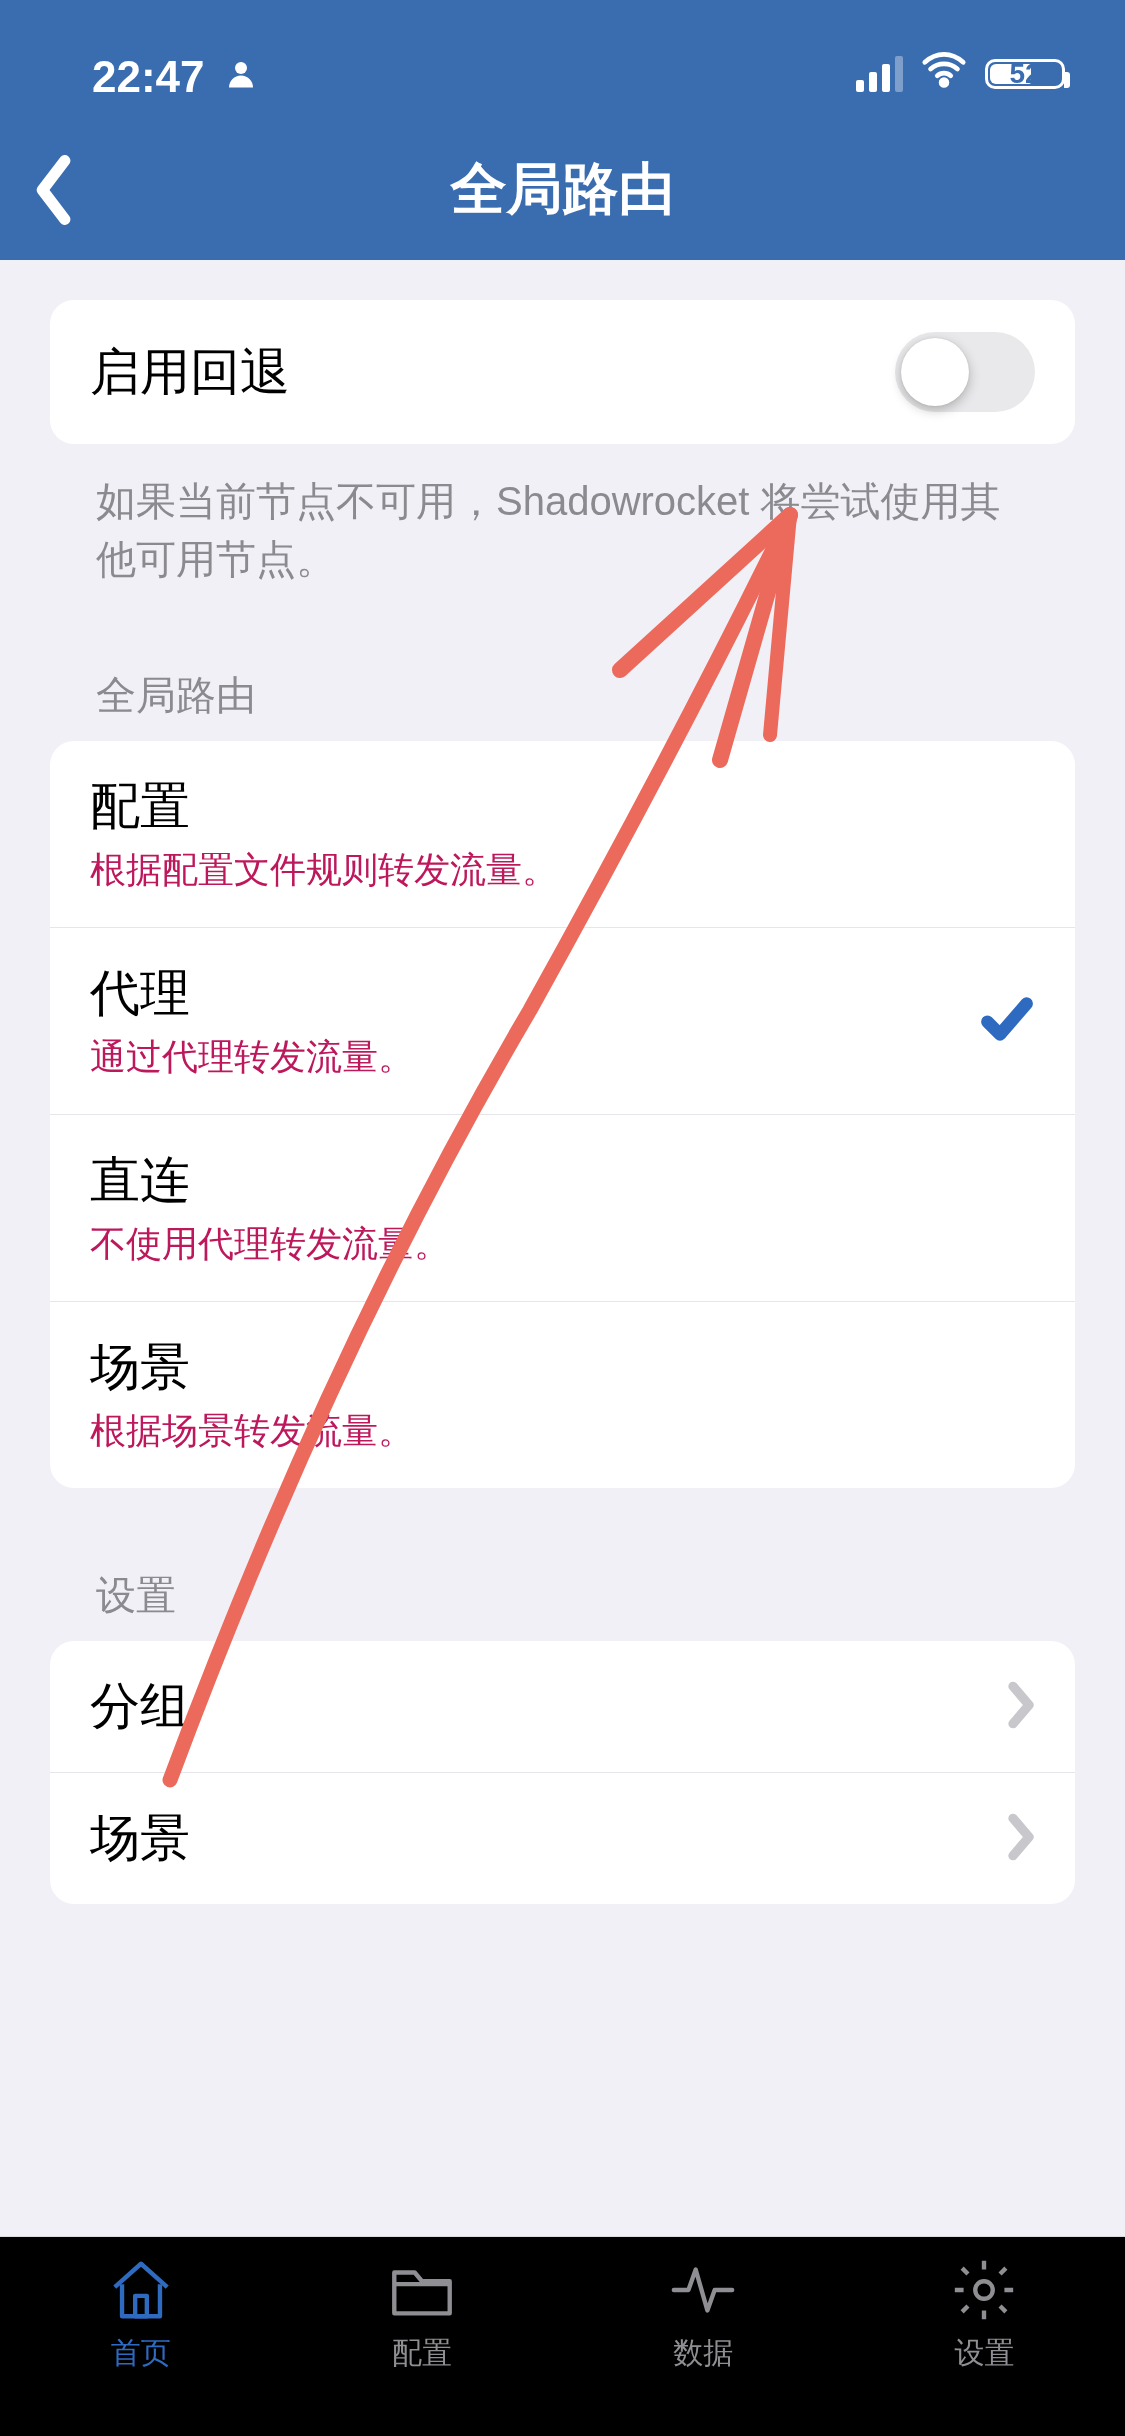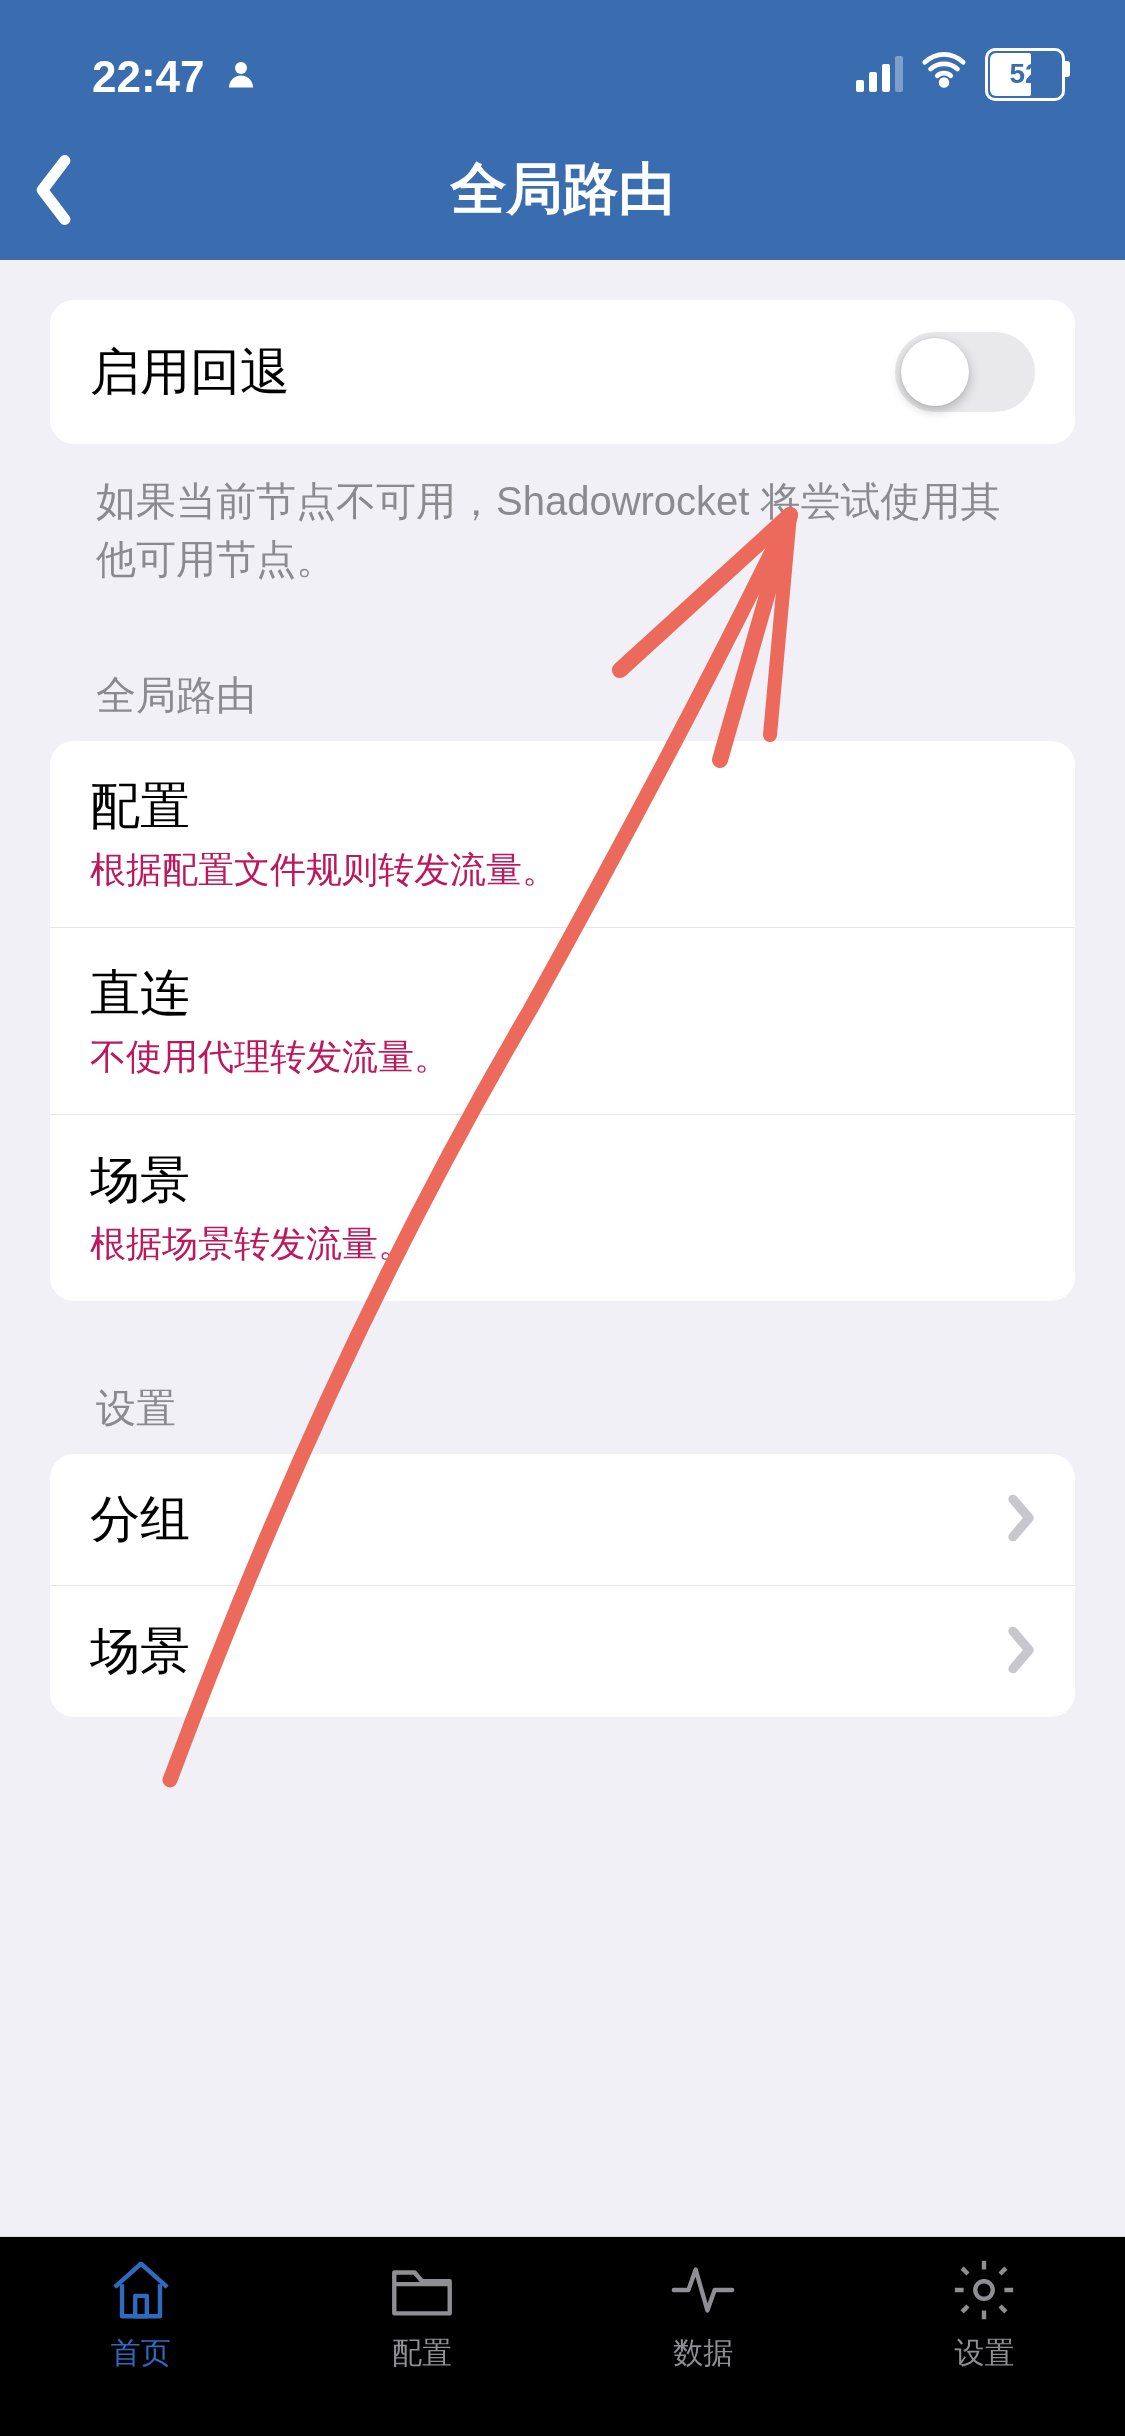--- a/index.html
+++ b/index.html
@@ -7,21 +7,21 @@
   
   
   .status-bar { height: 120px; background: #3a6cb0; color: #fff; display: flex; align-items: flex-end; justify-content: space-between; padding: 0 60px 18px 92px; font-size: 44px; font-weight: 600; }
   .status-left { display: flex; align-items: center; gap: 18px; }
   .status-right { display: flex; align-items: center; gap: 18px; }
   .person-icon svg { width: 36px; height: 36px; }
   .signal-bars { display: flex; align-items: flex-end; gap: 5px; }
   .signal-bars span { width: 8px; background: #fff; border-radius: 2px; }
   .signal-bars span:nth-child(1){height:12px;} .signal-bars span:nth-child(2){height:20px;} .signal-bars span:nth-child(3){height:28px;} .signal-bars span:nth-child(4){height:36px; background: rgba(255,255,255,0.35);}
   .wifi-icon svg { width: 46px; height: 46px; }
-  .battery { width: 80px; height: 53px; border: 3px solid #fff; border-radius: 10px; position: relative; display:flex; align-items:center; justify-content:center; font-size:28px; font-weight:700; color:#3a6cb0; }
+  .battery { width: 80px; height: 30px; border: 3px solid #fff; border-radius: 10px; position: relative; display:flex; align-items:center; justify-content:center; font-size:28px; font-weight:700; color:#3a6cb0; }
   .battery::after { content:""; position:absolute; right:-8px; top:10px; width:6px; height:16px; background:#fff; border-radius:0 3px 3px 0; }
   .battery .fill { position:absolute; left:2px; top:2px; bottom:2px; width: 55%; background:#fff; border-radius:6px 2px 2px 6px; }
   .battery .num { position: relative; z-index:1; }
 
   
   .nav-bar { height: 140px; background: #3a6cb0; color:#fff; display:flex; align-items:center; justify-content:center; position:relative; }
   .nav-title { font-size: 56px; font-weight: 600; }
   .nav-back { position:absolute; left:30px; top: 35px; }
   .nav-back svg { width: 50px; height: 70px; stroke:#fff; stroke-width: 8; fill:none; stroke-linecap:round; stroke-linejoin:round; }
 
@@ -117,20 +117,31 @@
   <div class="section-header">全局路由</div>
   <div class="group">
     <div class="row">
       <div class="texts">
         <span class="title">配置</span>
         <span class="sub">根据配置文件规则转发流量。</span>
       </div>
     </div>
     <div class="row">
       <div class="texts">
+        <span class="title">代理</span>
+        <span class="sub">通过代理转发流量。</span>
+      </div>
+      <span class="check">
+        <svg viewBox="0 0 40 40">
+            <polyline points="6,22 15,31 34,9"></polyline>
+          </svg>
+      </span>
+    </div>
+    <div class="row">
+      <div class="texts">
         <span class="title">直连</span>
         <span class="sub">不使用代理转发流量。</span>
       </div>
     </div>
     <div class="row">
       <div class="texts">
         <span class="title">场景</span>
         <span class="sub">根据场景转发流量。</span>
       </div>
     </div>

